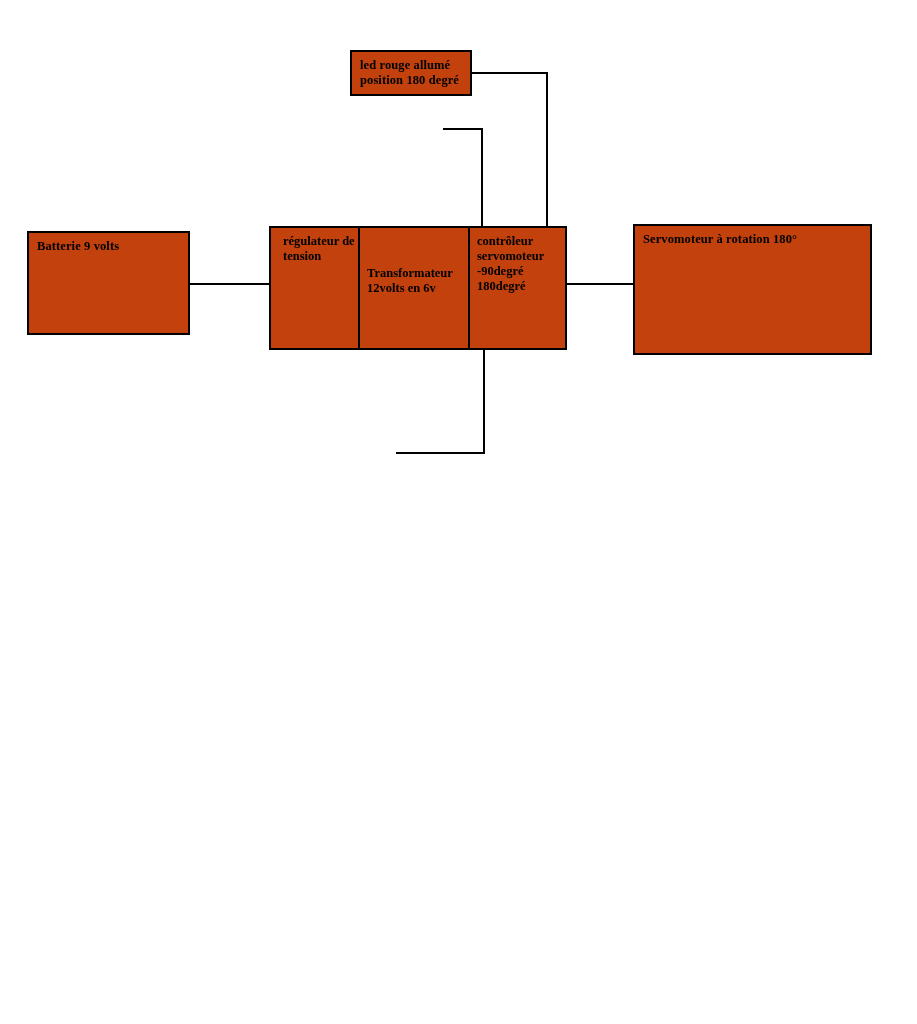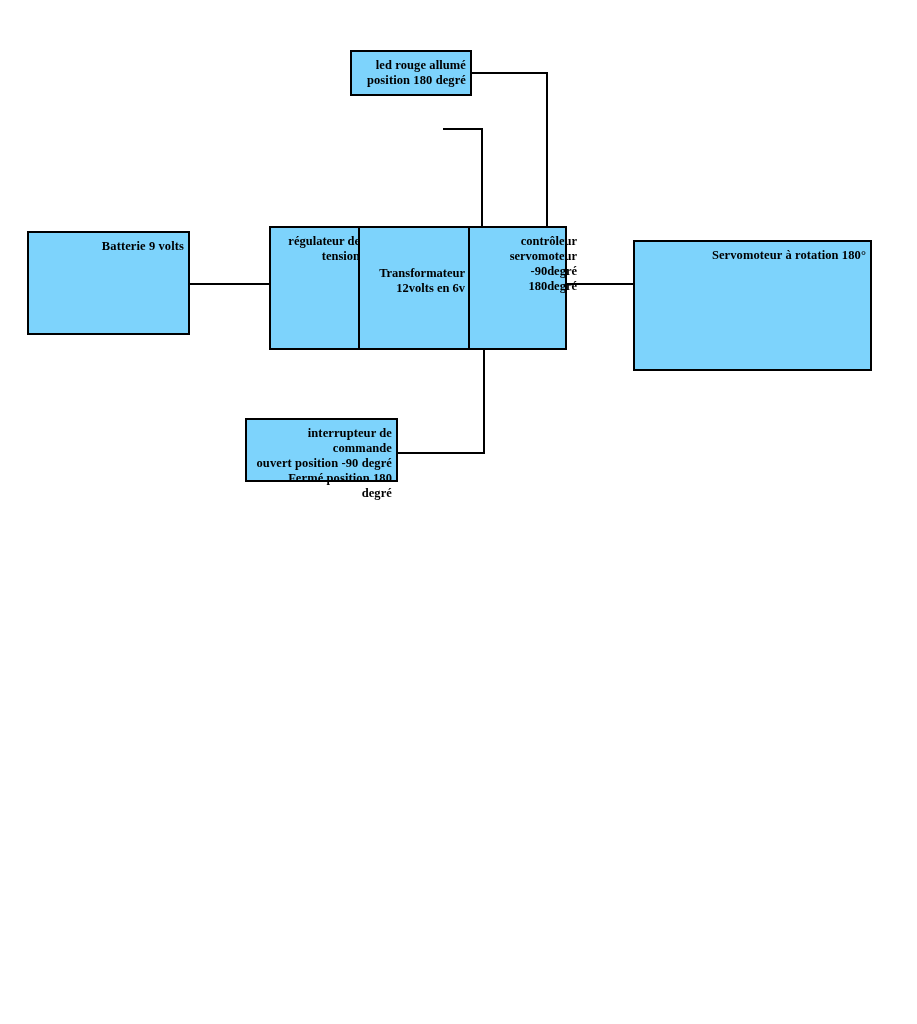--- a/index.html
+++ b/index.html
@@ -15,22 +15,21 @@
     position: relative;
     width: 917px;
     height: 1024px;
     background: #ffffff;
     overflow: hidden;
   }
   .box {
     position: absolute;
     box-sizing: border-box;
     border: 2px solid #000000;
-    background: #7dd3fc;
-    text-align: right;
+    background: #c2410c;
   }
   .box-label {
     position: absolute;
     left: 8px;
     top: 6px;
     right: 4px;
     font-family: "Liberation Serif", "DejaVu Serif", serif;
     font-weight: bold;
     font-size: 12.5px;
     line-height: 15px;
@@ -116,23 +115,18 @@
     <div class="divider" style="left:197px; top:-2px; height:124px;"></div>
 
     <div class="cell" style="left:199px; top:0px; width:110px; height:120px;border-radius:13px;">
       <div class="cell-label">contrôleur
 servomoteur
  -90degré
 180degré</div>
     </div>
   </div>
 
-  <div class="box" style="left:633px; top:224px; width:239px; height:131px;margin-top:16px;">
+  <div class="box" style="left:633px; top:224px; width:239px; height:131px;">
     <div class="box-label">Servomoteur à rotation 180°</div>
   </div>
 
-  <div class="box" style="left:245px; top:418px; width:153px; height:64px;">
-    <div class="box-label">interrupteur de commande
-ouvert position  -90 degré
-Fermé position 180 degré</div>
-  </div>
 
 </div>
 
 </body></html>

